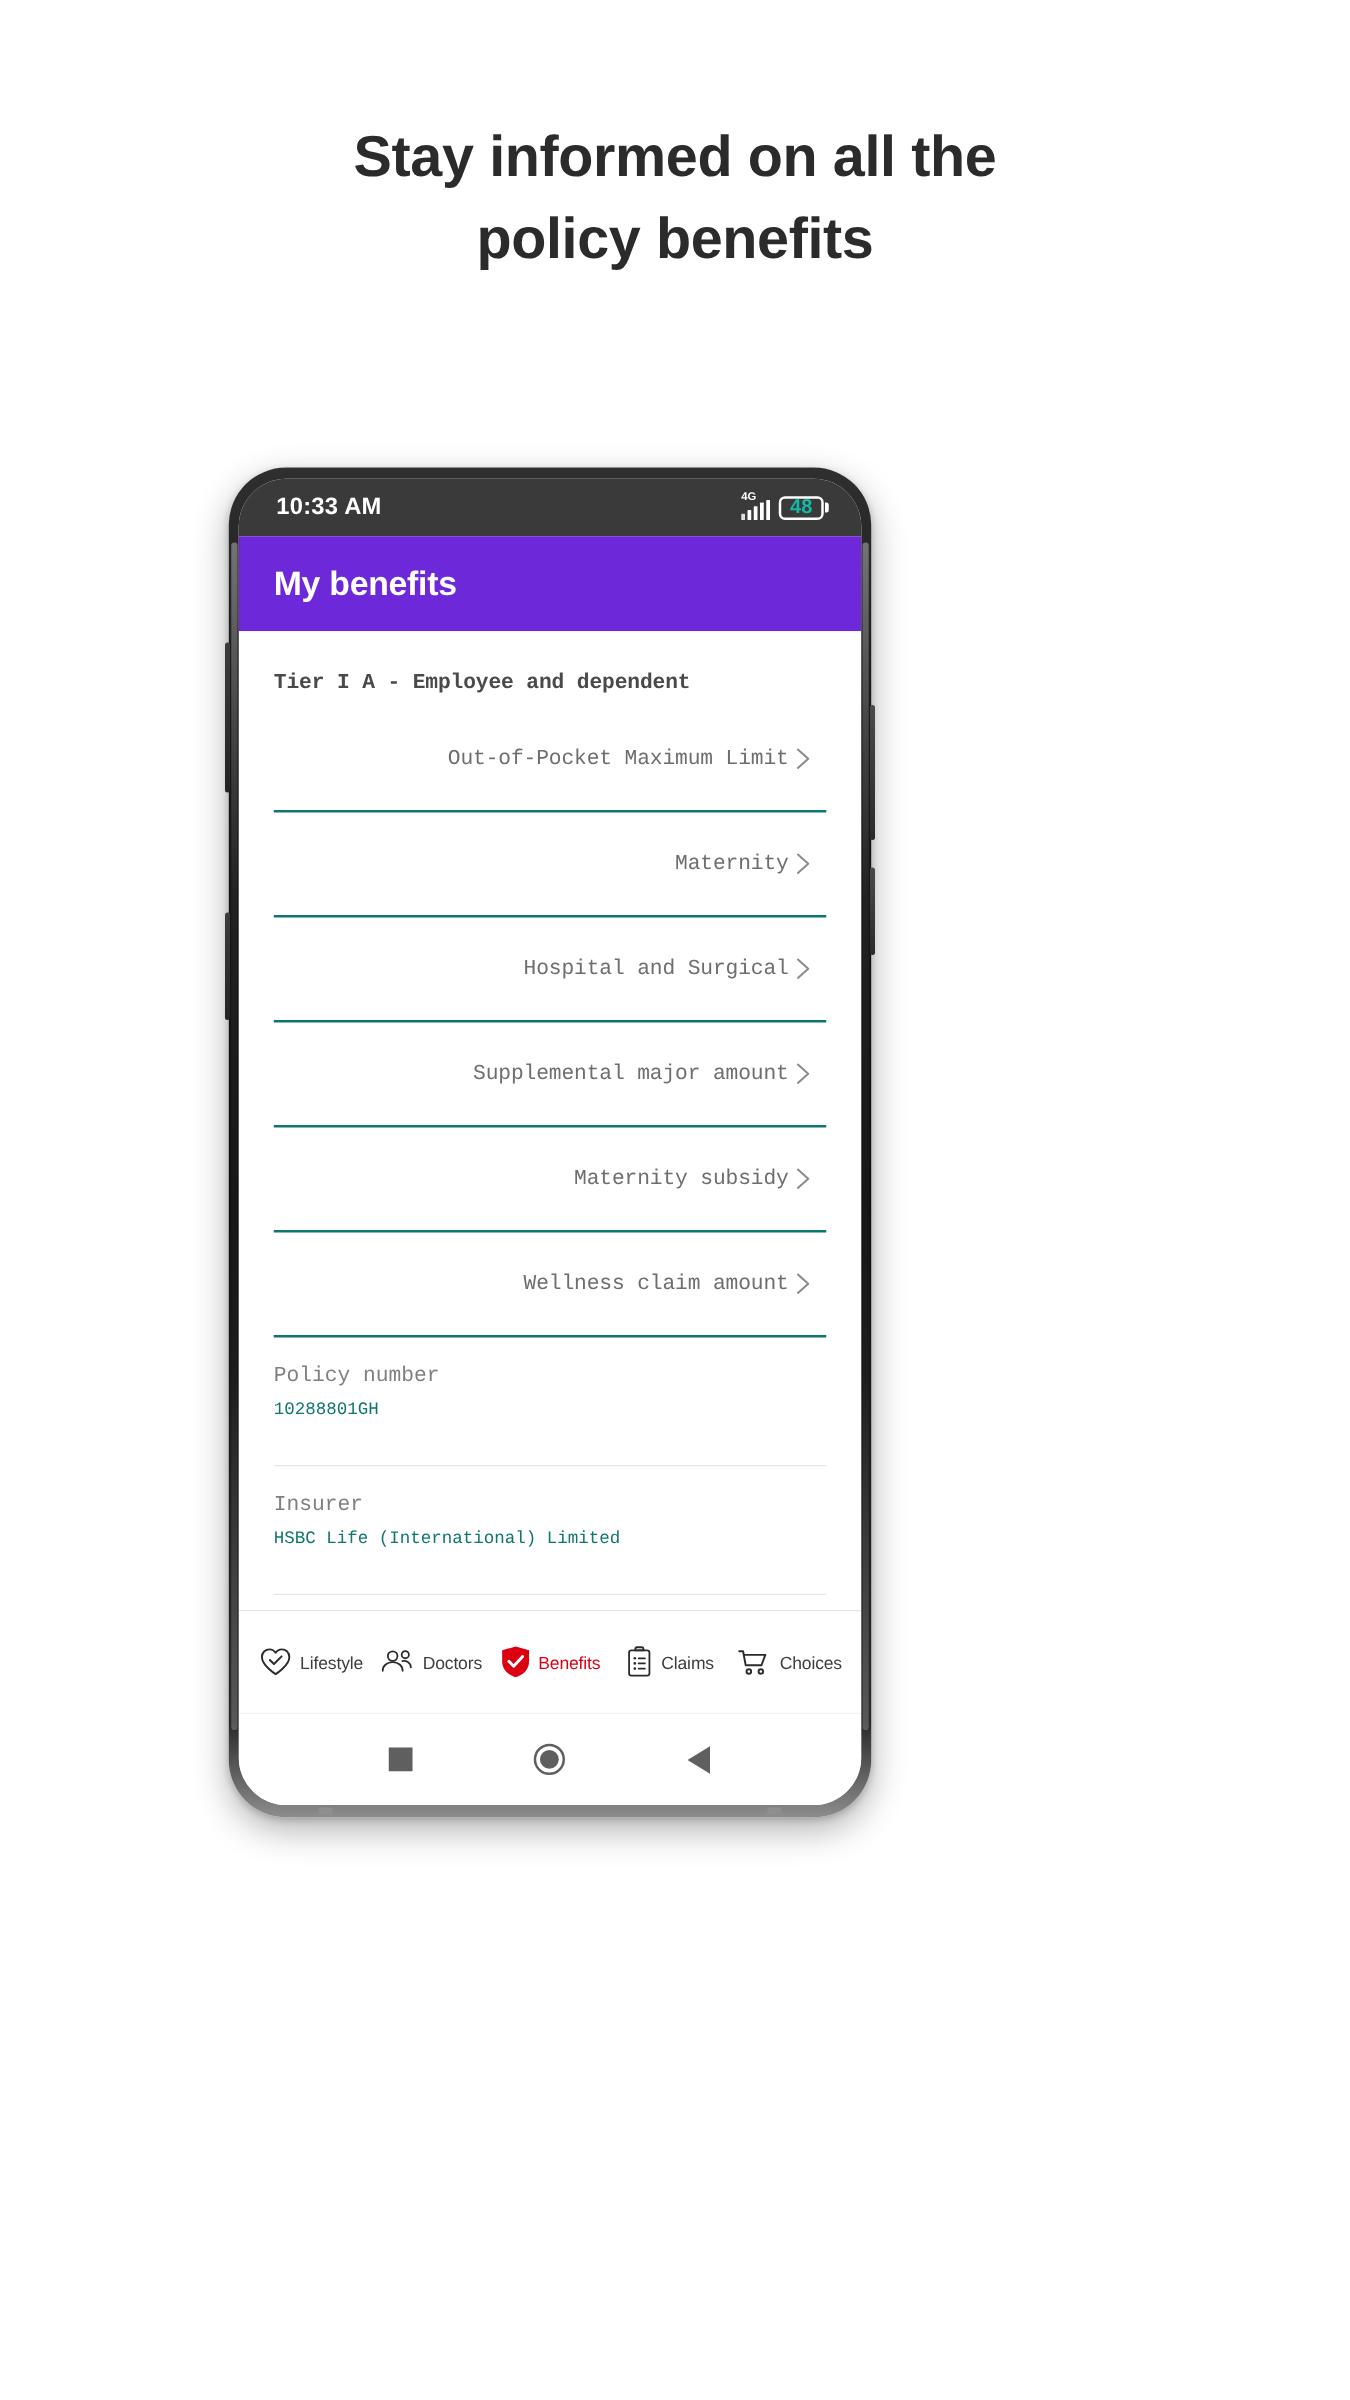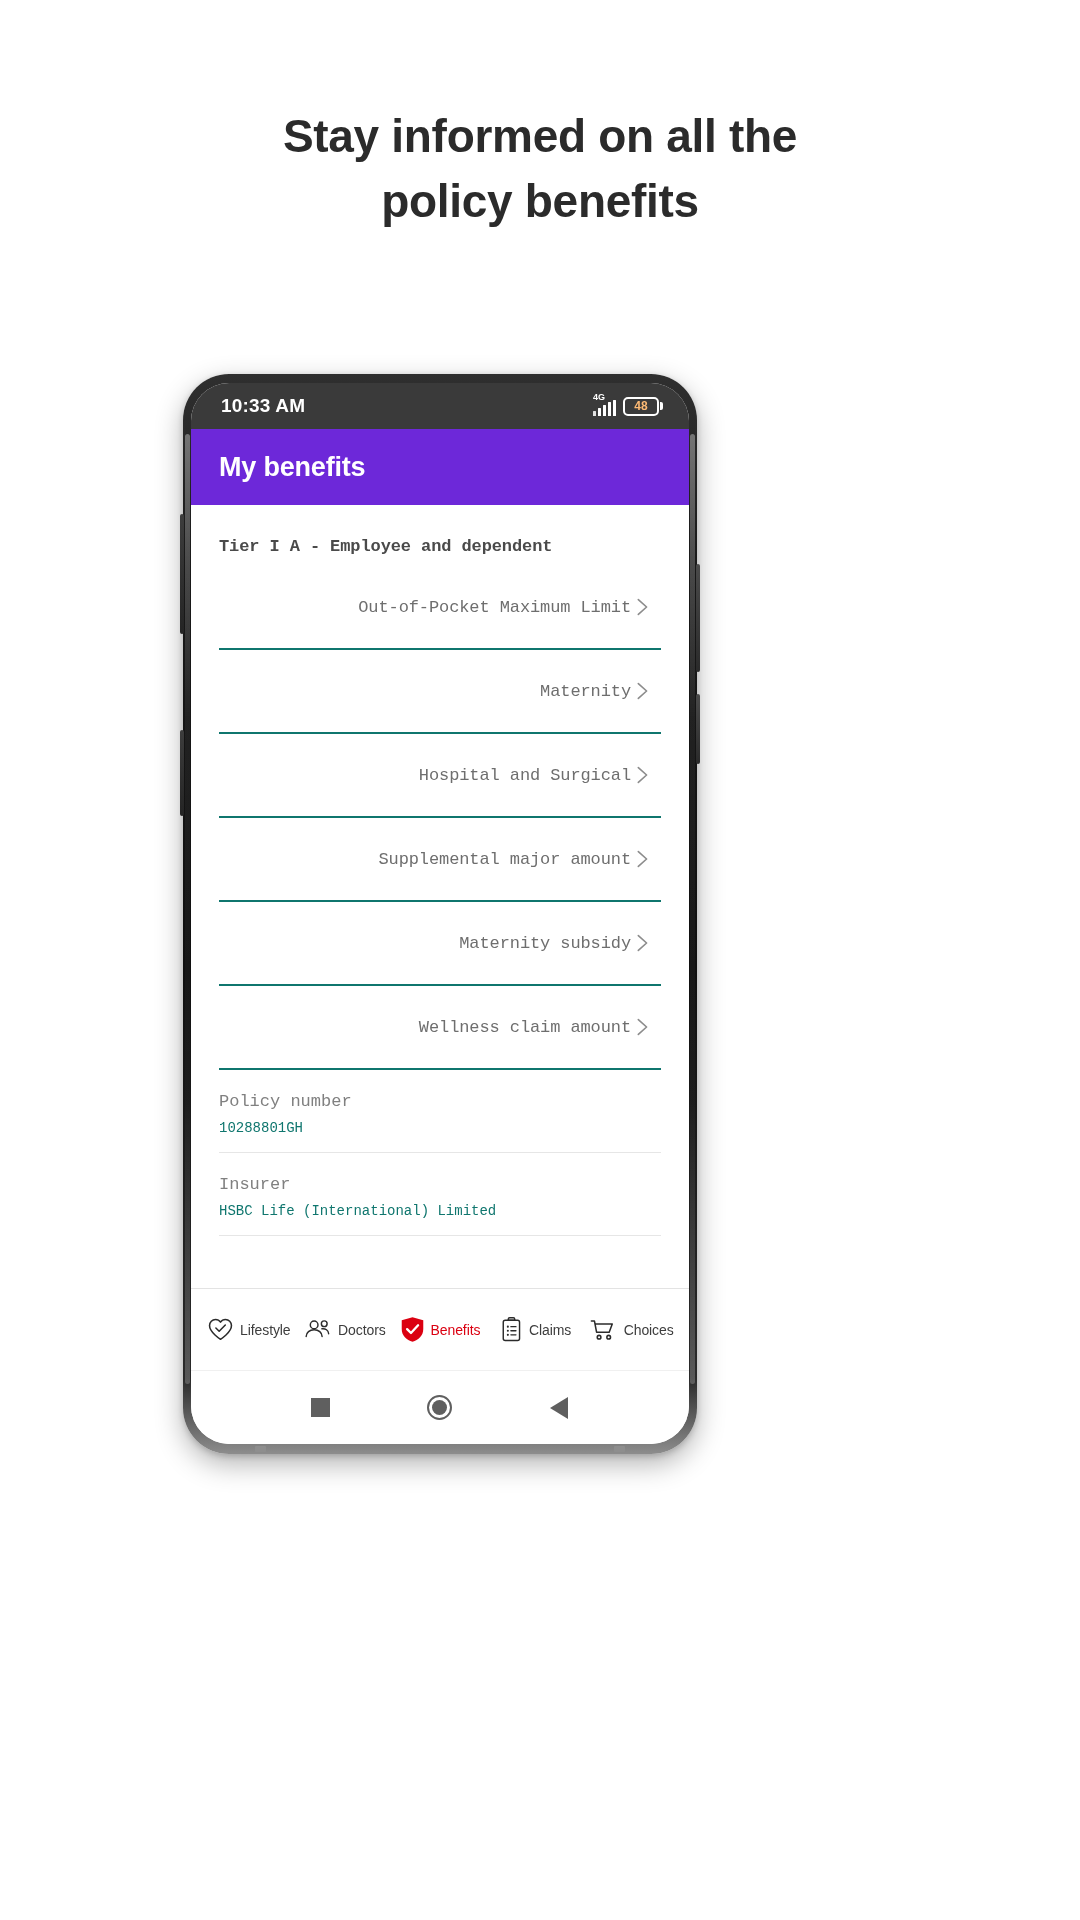--- a/index.html
+++ b/index.html
@@ -7,21 +7,21 @@
   body {
     background:#ffffff;
     font-family:"Liberation Sans", sans-serif;
     position:relative;
     overflow:hidden;
   }
 
   
   .headline {
     position:absolute;
-    top:104px; left:0; right:0;
+    top:93px; left:0; right:0;
     text-align:center;
     font-size:46px;
     font-weight:700;
     line-height:1.42;
     color:#2b2b2b;
     letter-spacing:-0.3px;
     padding:0 150px;
   }
 
   
@@ -133,23 +133,23 @@
   .bars i:nth-child(5){ height:16px; }
 
   .battery {
     display:flex; align-items:center;
   }
   .battery-body {
     width:36px; height:19px;
     border:2px solid #ffffff;
     border-radius:5px;
     display:flex; align-items:center; justify-content:center;
-    font-size:12px;
+    font-size:16px;
     font-weight:700;
-    color:#fdba74;
+    color:#14b8a6;
   }
   .battery-cap {
     width:3px; height:8px;
     background:#ffffff;
     border-radius:0 2px 2px 0;
     margin-left:1px;
   }
 
   
   .app-header {
@@ -198,21 +198,21 @@
     letter-spacing:-0.1px;
   }
   .chevron {
     width:22px; height:22px;
     flex:0 0 auto;
     margin-right:8px;
   }
   .chevron svg { display:block; }
 
   .info-row {
-    padding:22px 0 16px 0;
+    padding:22px 0 36px 0;
     border-bottom:1px solid #e6e6e6;
   }
   .info-label {
     font-size:17px;
     color:#808080;
     margin-bottom:9px;
   }
   .info-value {
     font-size:14px;
     color:#0f766e;

